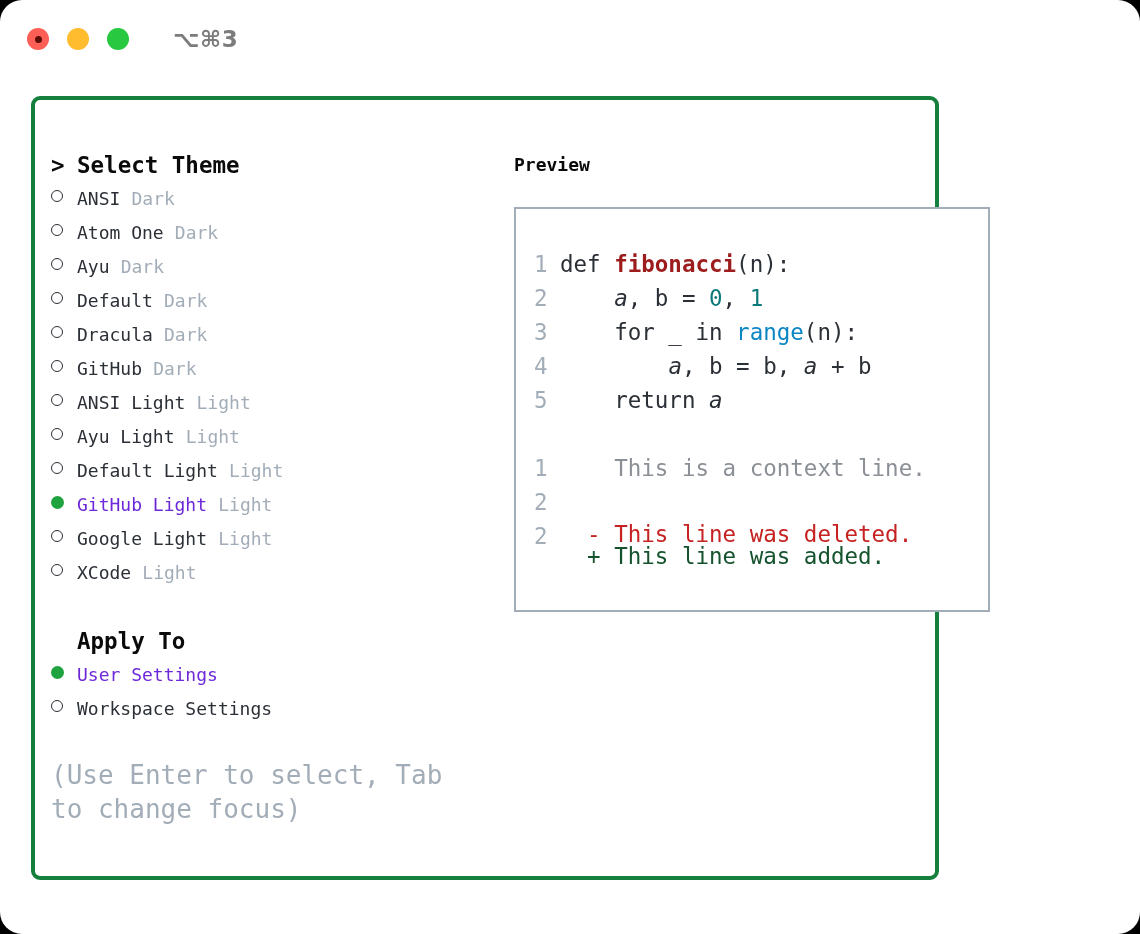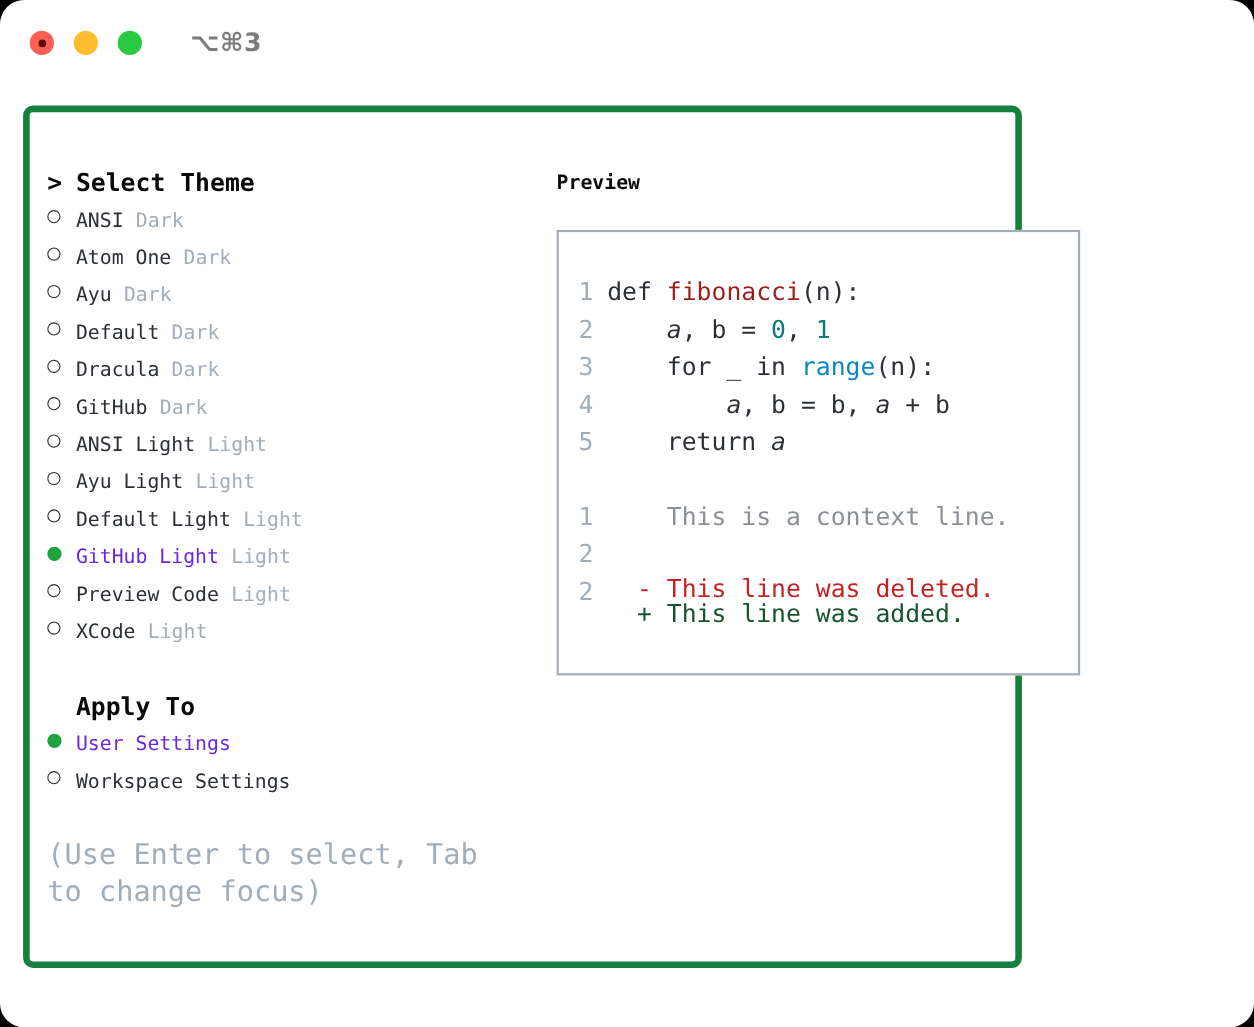--- a/index.html
+++ b/index.html
@@ -61,25 +61,25 @@
     font-size: 23px;
     font-weight: 700;
     color: #7c7c7c;
     letter-spacing: 0.5px;
     white-space: nowrap;
   }
 
   
   .panel {
     position: absolute;
-    left: 21px;
+    left: 31px;
     top: 96px;
     width: 908px;
     height: 784px;
-    border: 6px solid #15803d;
+    border: 4px solid #15803d;
     border-radius: 9px;
     box-sizing: border-box;
     background: #ffffff;
   }
 
   .panel-inner {
     position: absolute;
     left: 0; top: 0;
     width: 100%; height: 100%;
   }
@@ -202,21 +202,21 @@
     white-space: pre;
   }
   .lineno {
     color: #a3adb8;
     width: 26px;
     flex: none;
     text-align: left;
   }
   .code-text { color: #2b2f36; }
 
-  .tok-fn   { color: #9d1c1c; }
+  .tok-fn   { color: #9d1c1c; font-weight: bold; }
   .tok-num  { color: #0b7a78; }
   .tok-call { color: #0b85c4; }
   .tok-var  { font-style: italic; }
 
   .blank-line { height: 34px; }
 
   .diff-ctx { color: #8b8f96; }
   .diff-del { color: #c62222; margin-top: 32px; }
   .diff-add { color: #14532d; margin-top: 20px; }
 </style>
@@ -311,21 +311,21 @@
               <span class="bullet">
                 <span class="dot"></span>
               </span>
               <span class="opt-label">GitHub Light</span>
               <span class="opt-suffix">Light</span>
             </div>
             <div class="opt-row">
               <span class="bullet">
                 <span class="ring"></span>
               </span>
-              <span class="opt-label">Preview Code</span>
+              <span class="opt-label">Google Light</span>
               <span class="opt-suffix">Light</span>
             </div>
             <div class="opt-row">
               <span class="bullet">
                 <span class="ring"></span>
               </span>
               <span class="opt-label">XCode</span>
               <span class="opt-suffix">Light</span>
             </div>
           </div>

